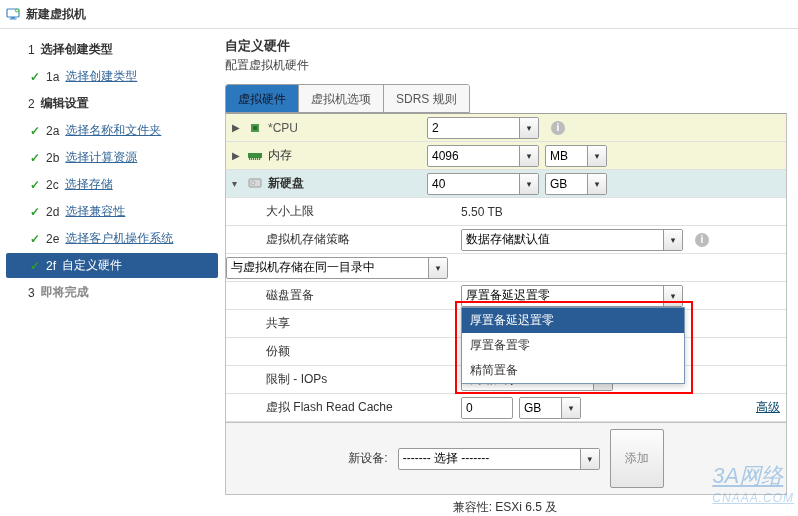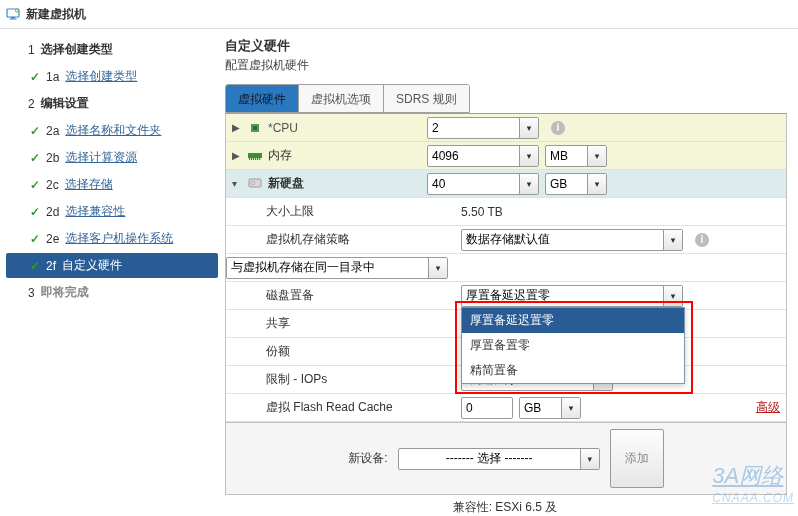--- a/index.html
+++ b/index.html
@@ -166,21 +166,21 @@
   }
   .selector .sel-btn {
     border-left:1px solid #999;width:18px;height:100%;background:linear-gradient(#fdfdfd,#e6e6e6);
     display:flex;align-items:center;justify-content:center;font-size:9px;color:#333;cursor:pointer;
   }
   .selector.wide { width:220px; }
   .selector.mid  { width:110px; }
   .selector.sm   { width:60px; }
   .selector.tiny { width:50px; }
   .selector .sel-input.flex { flex:1; }
-  .link { color:#b91c1c; text-decoration:underline; cursor:pointer; }
+  .link { color:#0c4a6e; text-decoration:underline; cursor:pointer; }
 
   
   .dropdown-open {
     position:absolute;
     border:1px solid #7a98b5;
     background:#fff;
     z-index:5;
     box-shadow:0 2px 6px rgba(0,0,0,.2);
   }
   .dropdown-open .opt { padding:4px 8px; cursor:pointer; }
@@ -453,21 +453,21 @@
             </div>
             <span style="flex:1"></span>
             <span class="link">高级</span>
           </div>
         </div>
       </div>
 
       <div class="new-device-row">
         <span>新设备:</span>
         <div class="selector" style="width:200px">
-          <input class="sel-input flex" readonly="" style="text-align: center;" value="------- 选择 -------">
+          <input class="sel-input flex" readonly="" style="" value="------- 选择 -------">
           <div class="sel-btn">▾</div>
         </div>
         <span class="btn">添加</span>
       </div>
 
       <div class="compat">
         <span>兼容性:</span>
         <span>ESXi 6.5 及</span>
       </div>
 

